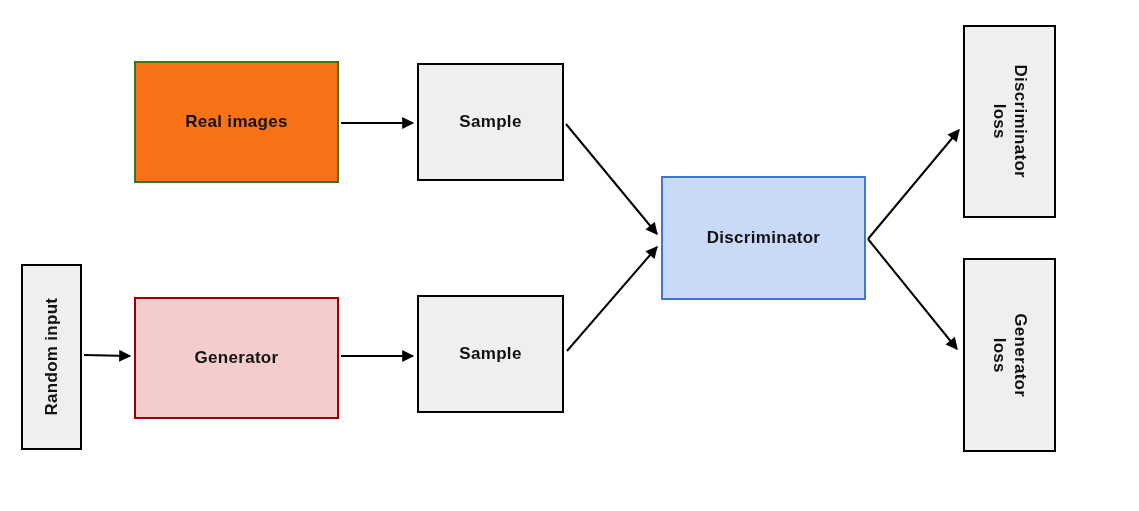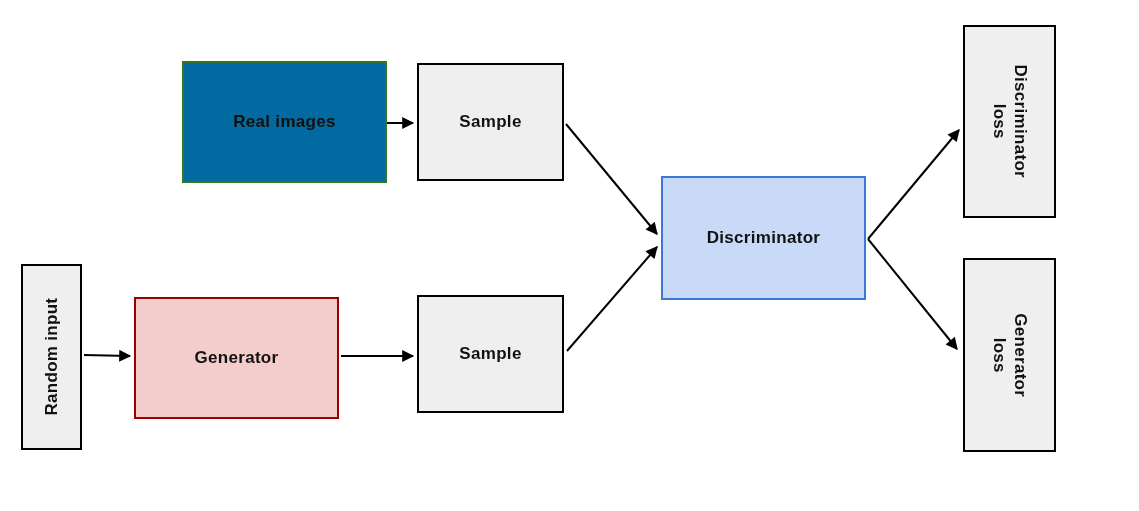--- a/index.html
+++ b/index.html
@@ -63,21 +63,21 @@
       <line x1="341" y1="123" x2="413" y2="123" marker-end="url(#arrowhead)"></line>
       <line x1="566" y1="124" x2="657" y2="234" marker-end="url(#arrowhead)"></line>
       <line x1="84" y1="355" x2="130" y2="356" marker-end="url(#arrowhead)"></line>
       <line x1="341" y1="356" x2="413" y2="356" marker-end="url(#arrowhead)"></line>
       <line x1="567" y1="351" x2="657" y2="247" marker-end="url(#arrowhead)"></line>
       <line x1="868" y1="239" x2="959" y2="130" marker-end="url(#arrowhead)"></line>
       <line x1="868" y1="239" x2="957" y2="349" marker-end="url(#arrowhead)"></line>
     </g>
   </svg>
 
-  <div class="node real-images" style="background-color: #0369a1; border-color: rgb(56, 118, 29); margin-left: 48px;">
+  <div class="node real-images" style="background-color: #f97316; border-color: rgb(56, 118, 29);">
     <span class="label">Real images</span>
   </div>
 
   <div class="node sample-top" style="background-color: rgb(239, 239, 239); border-color: rgb(0, 0, 0);">
     <span class="label">Sample</span>
   </div>
 
   <div class="node random-input" style="background-color: rgb(239, 239, 239); border-color: rgb(0, 0, 0);">
     <span class="label rot-ccw">Random input</span>
   </div>

